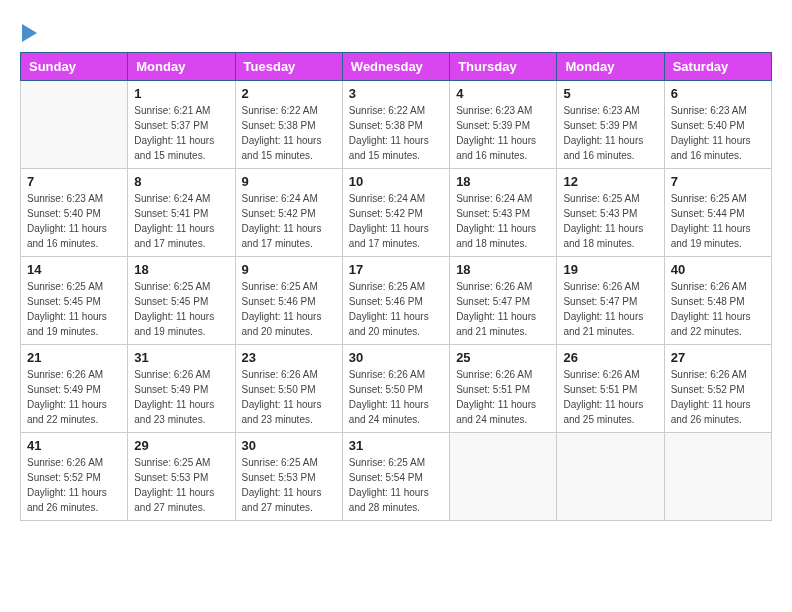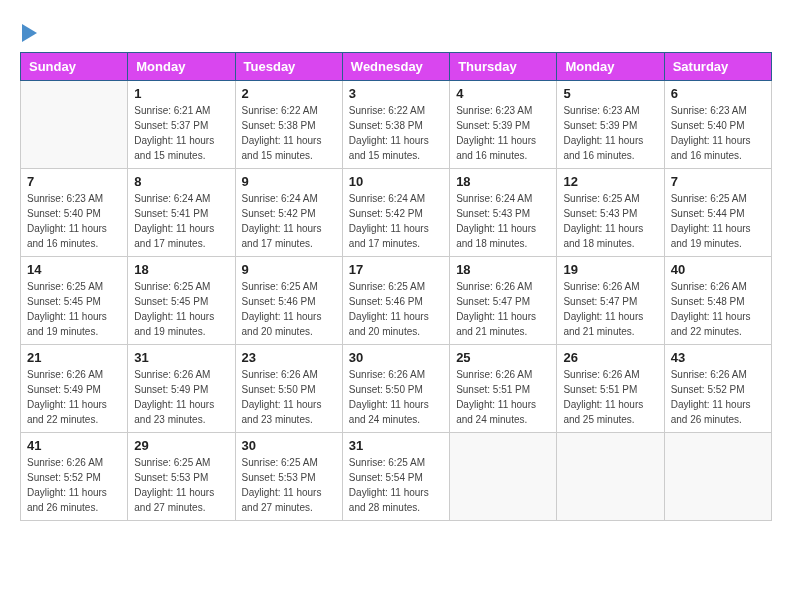--- a/index.html
+++ b/index.html
@@ -311,21 +311,21 @@
 and 24 minutes.</div>
         </td>
         <td>
           <span class="day-number">26</span>
           <div class="day-info" style="white-space: pre-line;">Sunrise: 6:26 AM
 Sunset: 5:51 PM
 Daylight: 11 hours
 and 25 minutes.</div>
         </td>
         <td>
-          <span class="day-number">43</span>
+          <span class="day-number">27</span>
           <div class="day-info" style="white-space: pre-line;">Sunrise: 6:26 AM
 Sunset: 5:52 PM
 Daylight: 11 hours
 and 26 minutes.</div>
         </td>
       </tr>
       <tr>
         <td>
           <span class="day-number">41</span>
           <div class="day-info" style="white-space: pre-line;">Sunrise: 6:26 AM

